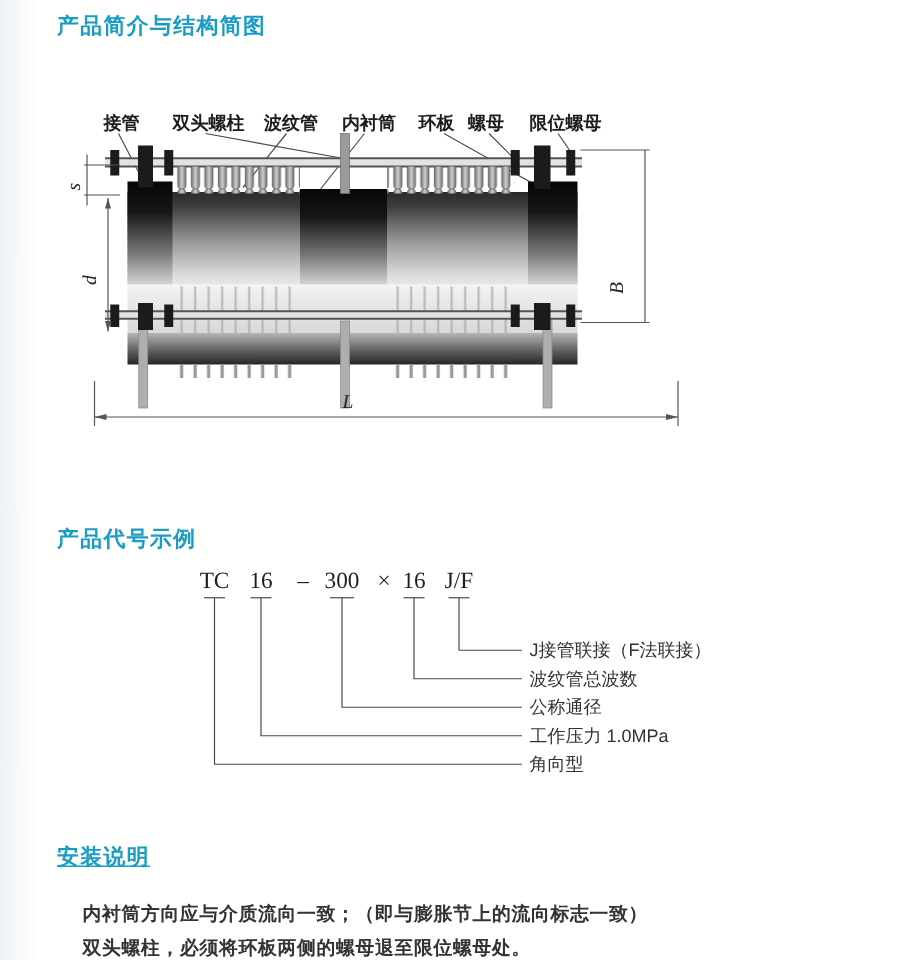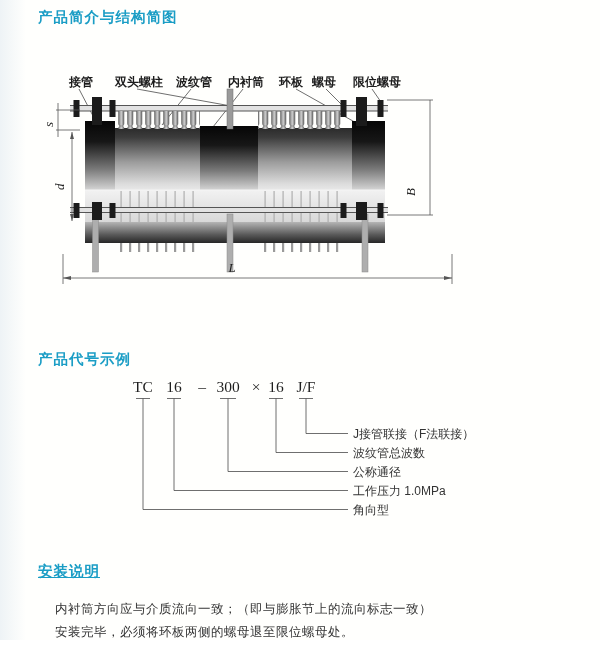--- a/index.html
+++ b/index.html
@@ -8,21 +8,21 @@
   .left-tint{position:absolute;left:0;top:0;width:26px;height:645px;
     background:linear-gradient(to right,#eef3f6,rgba(255,255,255,0));}
   .sec-title{position:absolute;left:38px;margin:0;font-size:14.5px;font-weight:bold;
     color:#1a9dc5;letter-spacing:1px;}
   #title1{top:8px;}
   #title2{top:350px;}
   #title3{top:562px;text-decoration:underline;}
   .diagram{position:absolute;left:30px;top:68px;}
   .codechart{position:absolute;left:100px;top:376px;}
   .install-text{position:absolute;left:55px;top:598px;font-size:12.5px;color:#333;
-    line-height:23px;letter-spacing:0.5px;}
+    line-height:23px;letter-spacing:0.5px;font-weight:bold;}
   .bottom-strip{position:absolute;left:0;top:645px;width:600px;height:7px;background:#d9e3e9;}
   svg text{font-family:"Liberation Sans",sans-serif;}
   svg .part-label{font-size:12px;font-weight:600;fill:#1c1c1c;text-anchor:middle;}
   svg .dim-label{font-family:"Liberation Serif",serif;font-style:italic;font-size:13px;fill:#222;}
   svg .code-token{font-family:"Liberation Serif",serif;font-size:15.5px;fill:#1f1f1f;text-anchor:middle;}
   svg .legend-label{font-size:12px;fill:#333;}
   svg .leader{stroke:#4a4a4a;stroke-width:0.8;fill:none;}
   svg .dimline{stroke:#555;stroke-width:0.8;fill:none;}
 </style>
 </head>
@@ -202,17 +202,17 @@
       <text class="legend-label" x="353" y="475.5">公称通径</text>
       <text class="legend-label" x="353" y="494.5">工作压力 1.0MPa</text>
       <text class="legend-label" x="353" y="513.5">角向型</text>
     </g>
   </svg>
 
   <h2 class="sec-title" id="title3">安装说明</h2>
 
   <div class="install-text">
     <div>内衬筒方向应与介质流向一致；（即与膨胀节上的流向标志一致）</div>
-    <div>安装完毕，必须将环板两侧的螺母退至限位螺母处。</div>
+    <div>双头螺柱，必须将环板两侧的螺母退至限位螺母处。</div>
   </div>
 
   <div class="bottom-strip"></div>
 </div>
 
 </body></html>

